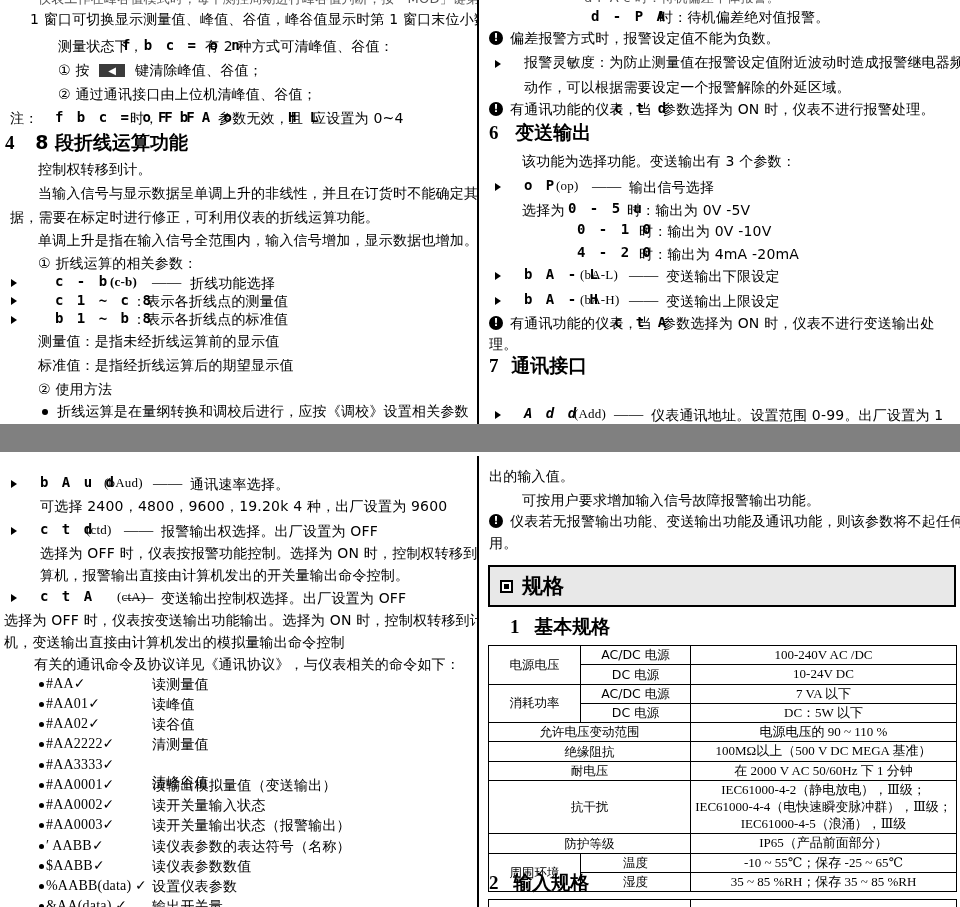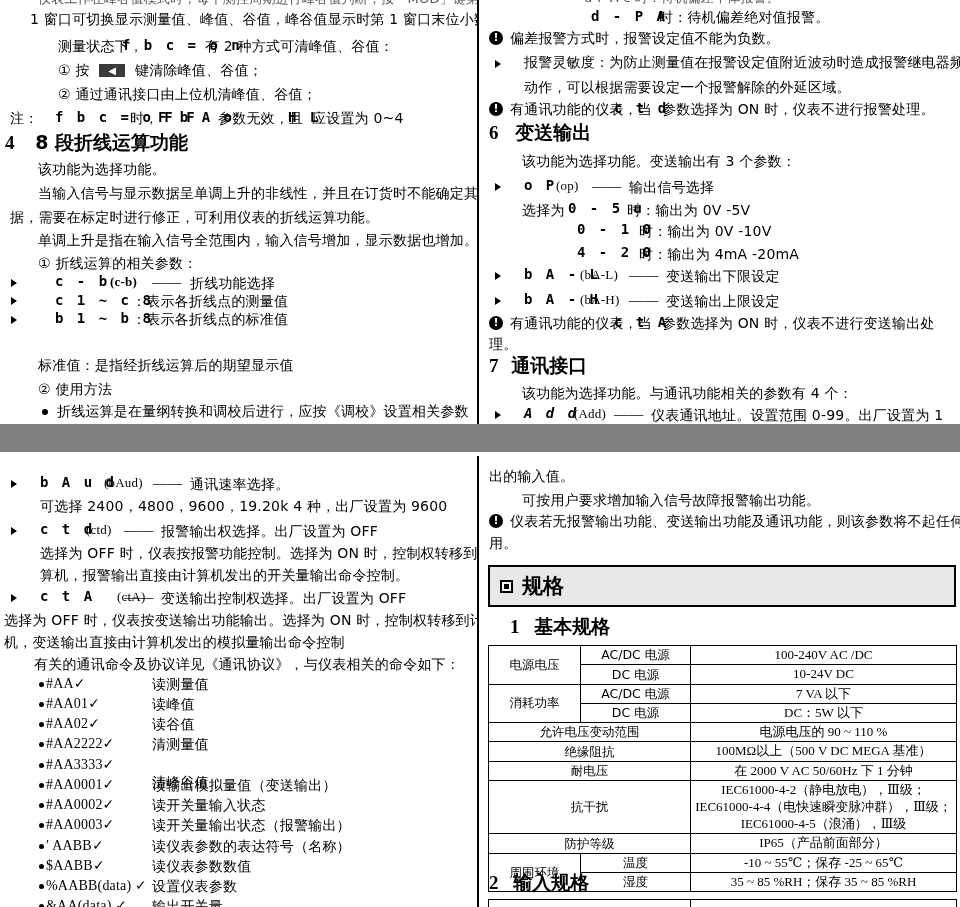--- a/index.html
+++ b/index.html
@@ -166,40 +166,41 @@
       <div class="led" style="position:absolute; left:158px; top:109px;">F b A o</div>
       <div class="ln cn" style="left:218px; top:110px;">参数无效，且</div>
       <div class="led" style="position:absolute; left:288px; top:109px;">H L</div>
       <div class="ln cn" style="left:312px; top:110px;">应设置为 0~4</div>
 
       <div class="head" style="left:5px; top:130px;">
         <span class="num">4</span>
         <span style="display:inline-block;width:14px;"></span><span>8 段折线运算功能</span>
       </div>
 
-      <div class="ln cn" style="left:38px; top:161px;">该功能为选择功能。</div>
+      <div class="ln cn" style="left:38px; top:161px;">控制权转移到计。</div>
       <div class="ln cn" style="left:38px; top:185px;">当输入信号与显示数据呈单调上升的非线性，并且在订货时不能确定其数</div>
       <div class="ln cn" style="left:38px; top:232px;">单调上升是指在输入信号全范围内，输入信号增加，显示数据也增加。</div>
       <div class="ln cn" style="left:10px; top:209px;">据，需要在标定时进行修正，可利用仪表的折线运算功能。</div>
       <div class="ln cn" style="left:38px; top:255px;">① 折线运算的相关参数：</div>
 
       <div class="tri" style="left:11px; top:279px;"></div>
       <div class="led" style="position:absolute; left:55px; top:273px;">c - b</div>
       <div class="ln paren" style="left:110px; top:275px; font-weight:700;">(c-b)</div>
       <div class="ln" style="left:152px; top:274px;">——</div>
       <div class="ln cn" style="left:190px; top:275px;">折线功能选择</div>
 
       <div class="tri" style="left:11px; top:297px;"></div>
       <div class="led" style="position:absolute; left:55px; top:292px;">c 1 ~ c 8</div>
       <div class="ln cn" style="left:132px; top:293px;">：表示各折线点的测量值</div>
 
       <div class="tri" style="left:11px; top:316px;"></div>
       <div class="led" style="position:absolute; left:55px; top:310px;">b 1 ~ b 8</div>
       <div class="ln cn" style="left:132px; top:311px;">：表示各折线点的标准值</div>
 
+      <div class="ln cn" style="left:38px; top:333px;">测量值：是指未经折线运算前的显示值</div>
       <div class="ln cn" style="left:38px; top:357px;">标准值：是指经折线运算后的期望显示值</div>
       <div class="ln cn" style="left:38px; top:381px;">② 使用方法</div>
       <div class="dot" style="left:42px; top:409px;"></div>
       <div class="ln cn" style="left:57px; top:403px;">折线运算是在量纲转换和调校后进行，应按《调校》设置相关参数</div>
     </div>
 
     <div class="col col-right">
 
       <div class="ln cn clipped" style="left:100px; top:-9px; font-size:13px; color:#555;">d-P A c 时：待机偏差个体报警。</div>
 
@@ -257,21 +258,20 @@
       <div class="ln cn" style="left:26px; top:315px;">有通讯功能的仪表，当</div>
       <div class="led" style="position:absolute; left:130px; top:314px;">c t A</div>
       <div class="ln cn" style="left:178px; top:315px;">参数选择为 ON 时，仪表不进行变送输出处</div>
       <div class="ln cn" style="left:5px; top:336px;">理。</div>
 
       <div class="head" style="left:5px; top:353px;">
         <span class="num">7</span>
         <span style="display:inline-block;width:6px;"></span><span>通讯接口</span>
       </div>
 
-      <div class="ln cn" style="left:38px; top:385px;">该功能为选择功能。与通讯功能相关的参数有 4 个：</div>
 
       <div class="tri" style="left:11px; top:411px;"></div>
       <div class="led" style="position:absolute; left:40px; top:405px;font-style:italic;">A d d</div>
       <div class="ln paren" style="left:90px; top:407px;">(Add)</div>
       <div class="ln" style="left:130px; top:406px;">——</div>
       <div class="ln cn" style="left:167px; top:407px;">仪表通讯地址。设置范围 0-99。出厂设置为 1</div>
     </div>
   </div>
 
   <div id="divider-band"></div>

